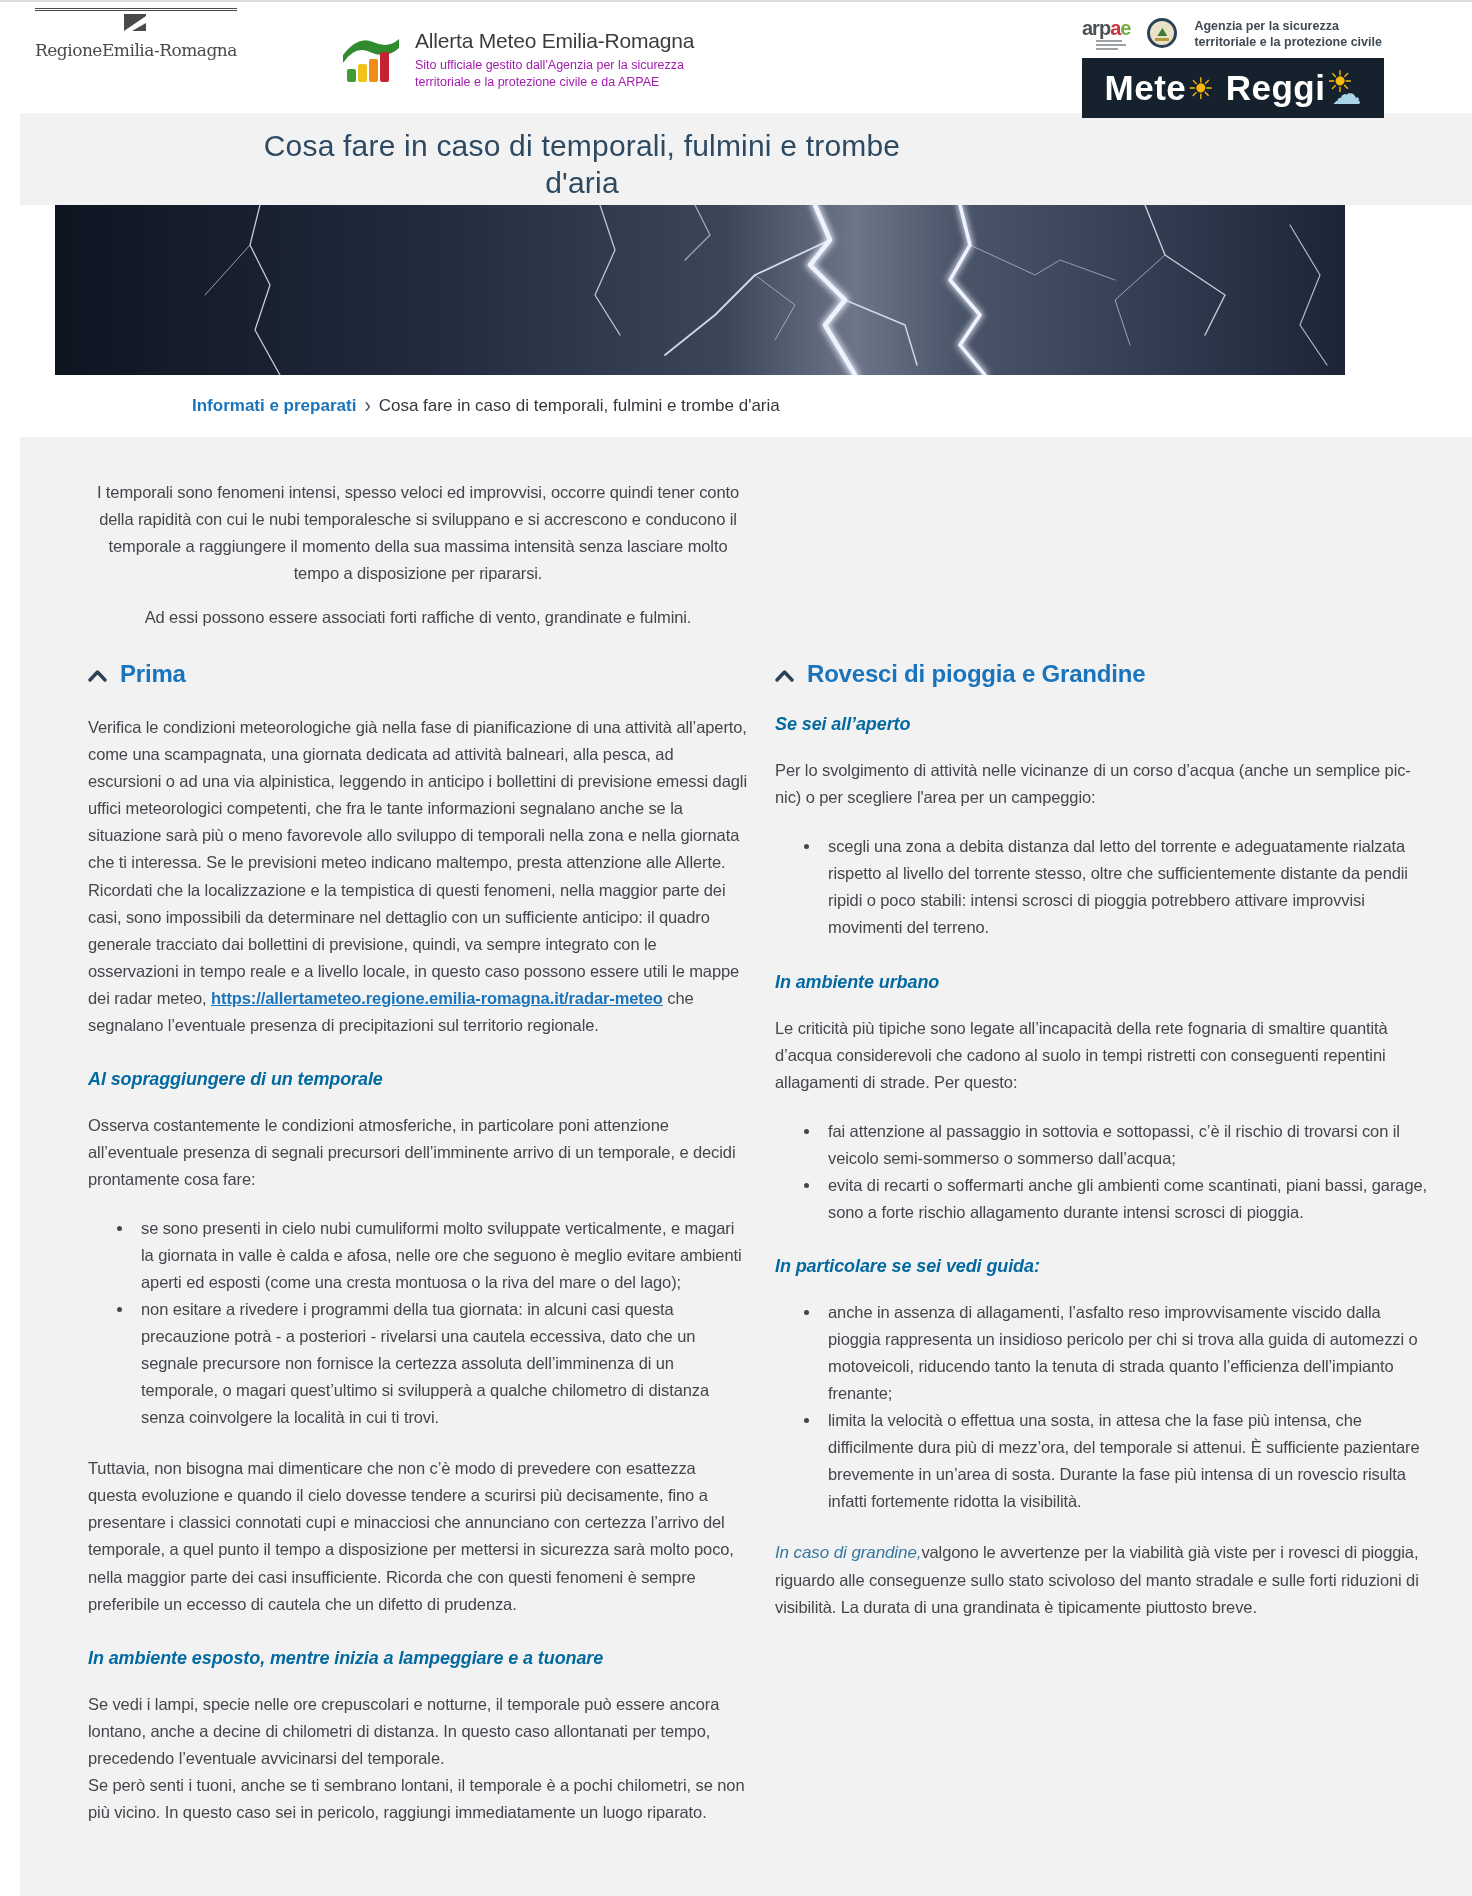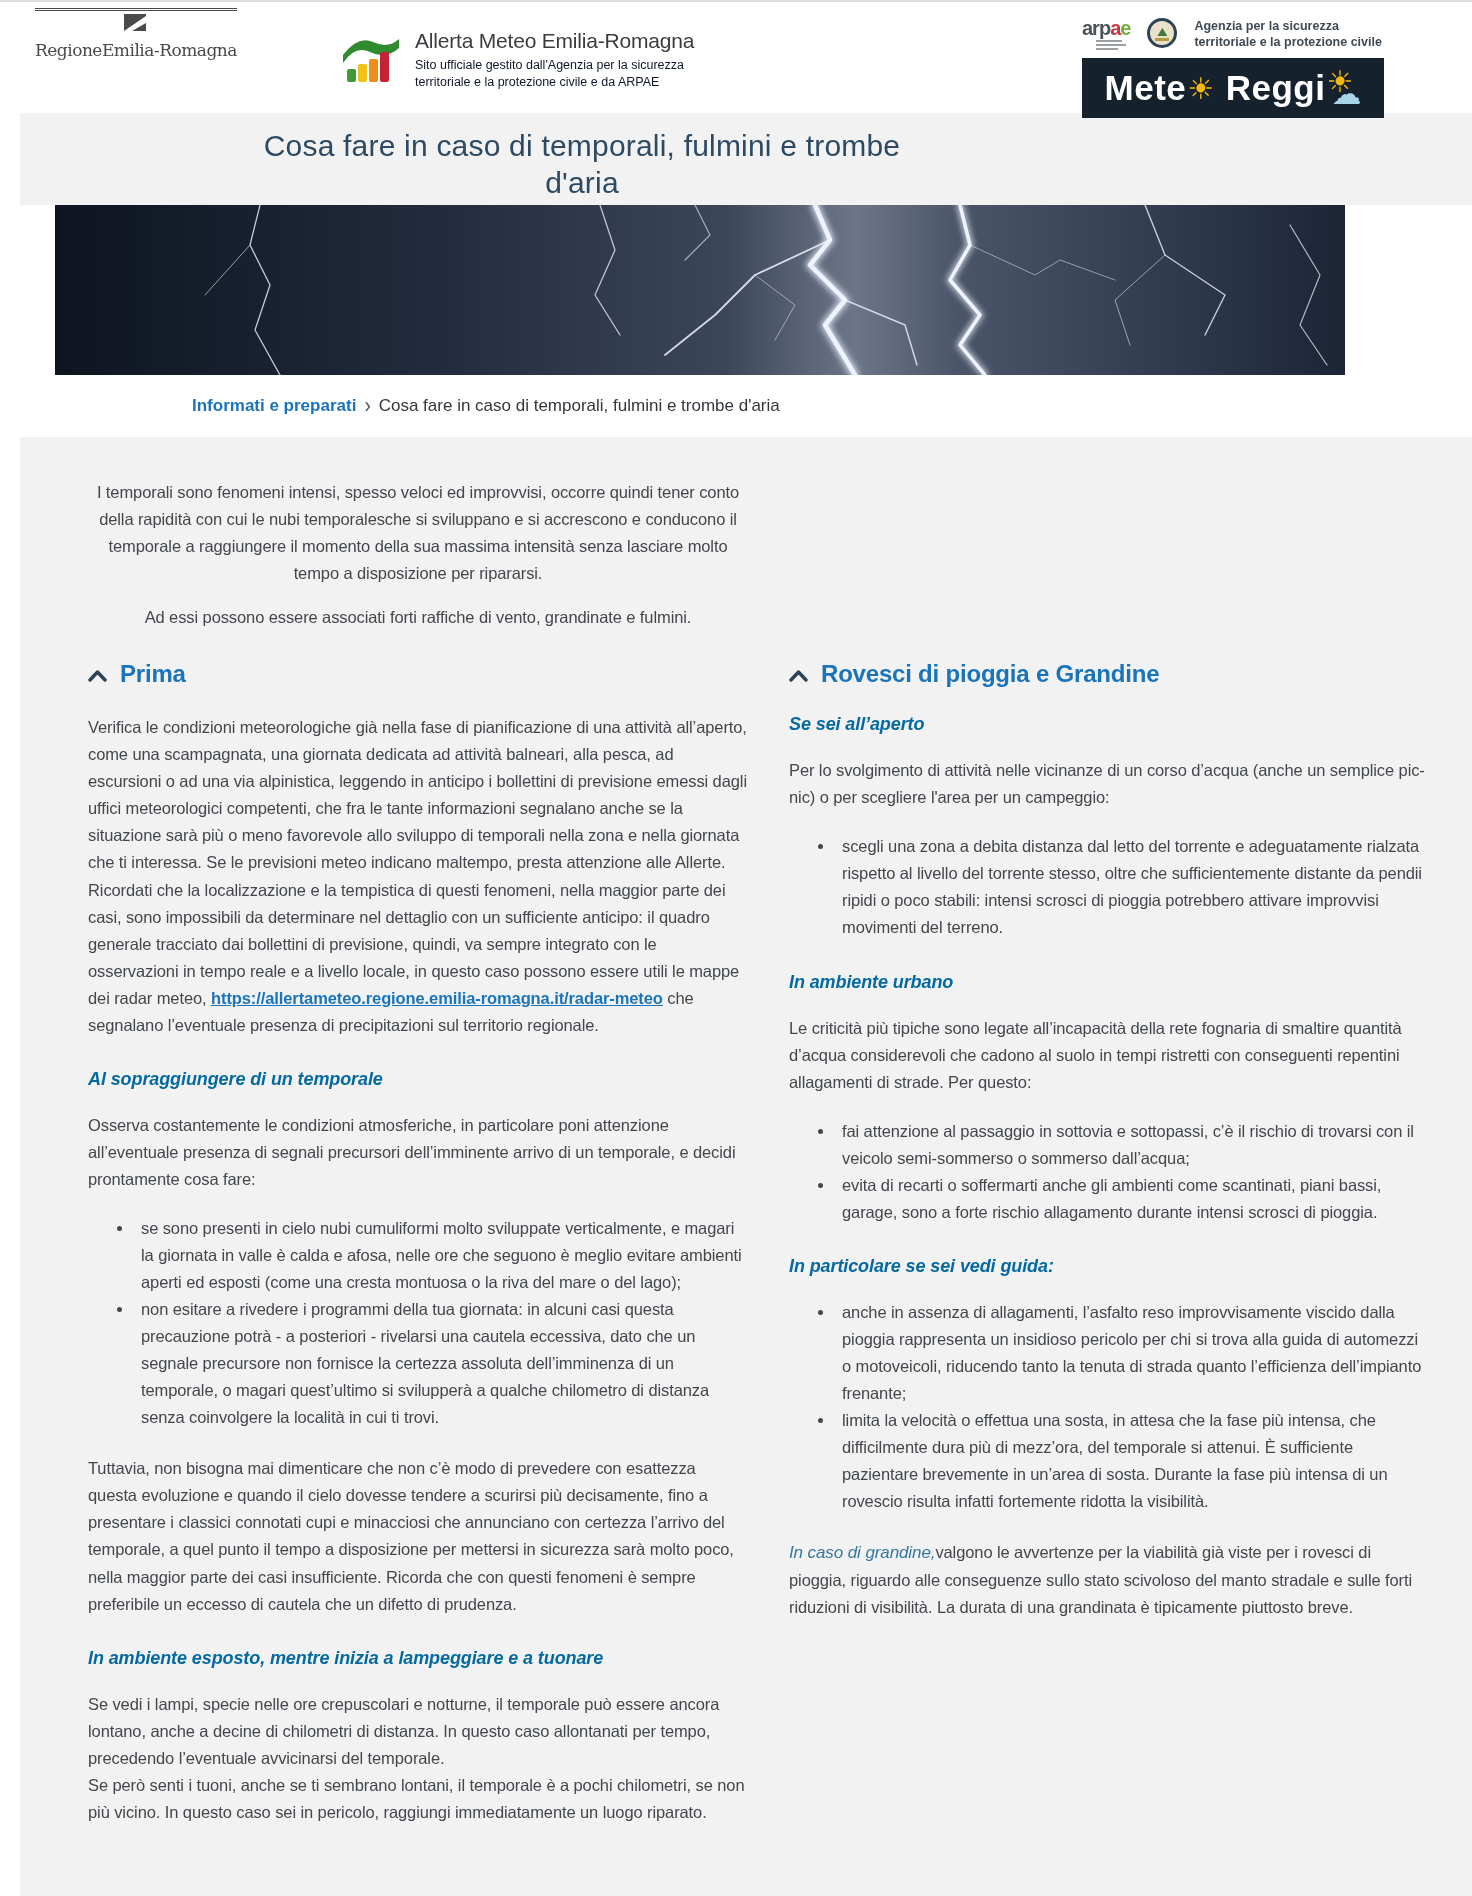--- a/index.html
+++ b/index.html
@@ -8,21 +8,21 @@
     width:1472px; height:1896px; overflow:hidden; background:#fff;
     font-family:"Liberation Sans", sans-serif; color:#43474c;
   }
   
   .header { position:relative; height:113px; background:#fff; border-top:2px solid #dcdcdc; }
   .region-logo { position:absolute; left:35px; top:6px; display:inline-block; border-top:3px double #4a4a4a; padding-top:3px; cursor:pointer; }
   .region-logo-inner { display:flex; align-items:center; gap:3px;flex-direction:column; }
   .region-text { font-family:"DejaVu Serif", serif; font-size:17px; color:#4a4a4a; letter-spacing:-0.5px; }
   .brand { position:absolute; left:340px; top:27px; display:flex; gap:13px; align-items:flex-start; cursor:pointer; }
   .brand-title { font-size:21px; font-weight:normal; color:#3a3d40; letter-spacing:-0.2px; }
-  .brand-sub { font-size:12.5px; color:#0f172a; width:320px; line-height:1.32; margin-top:4px; }
+  .brand-sub { font-size:12.5px; color:#a21caf; width:320px; line-height:1.32; margin-top:4px; }
   .agency { position:absolute; left:1082px; top:16px; display:flex; align-items:flex-start; gap:17px; }
   .arpae { font-size:20px; font-weight:bold; letter-spacing:-1px; line-height:1; }
   .arpae .a1 { color:#4d5256; } .arpae .a2 { color:#cc3340; } .arpae .a3 { color:#6fae3a; }
   .arpae-lines { margin-top:2px; margin-left:14px; }
   .arpae-lines i { display:block; height:2px; background:#9aa0a4; margin-bottom:2px; }
   .arpae-lines i:nth-child(1){ width:26px;} .arpae-lines i:nth-child(2){ width:30px;} .arpae-lines i:nth-child(3){ width:22px;}
   .roundel { width:30px; height:30px; border-radius:50%; border:3px solid #2c4257; background:#e9e2c8; position:relative; flex:none; }
   .roundel::after { content:""; position:absolute; left:7px; top:7px; width:10px; height:8px; background:#3f7a3a; clip-path:polygon(0 100%,50% 0,100% 100%); }
   .roundel::before { content:""; position:absolute; left:5px; bottom:4px; width:14px; height:3px; background:#b49a3c; }
   .agency-label { font-size:12.5px; font-weight:bold; color:#3f4a55; line-height:1.28; width:200px; }
@@ -41,21 +41,21 @@
   .hero svg { display:block; width:1290px; height:170px; }
   
   .breadcrumb { height:62px; background:#fff; padding-left:192px; display:flex; align-items:center; gap:8px; font-size:17px; }
   .crumb-link { color:#1a74bb; font-weight:bold; text-decoration:none; cursor:pointer; }
   .crumb-sep { color:#44566a; font-size:19px; transform:scaleY(1.2); }
   .crumb-current { color:#33383d; }
   
   .content { margin-left:20px; background:#f2f2f2; min-height:1459px; padding:42px 42px 60px 68px; }
   p { margin:0 0 17px; font-size:16.5px; line-height:1.64; letter-spacing:-0.1px; }
   .intro { width:660px;text-align:center; }
-  .columns { display:flex; gap:41px; margin-top:8px; align-items:flex-start; }
+  .columns { display:flex; gap:27px; margin-top:8px; align-items:flex-start; }
   .col-left { width:660px; flex:none; }
   .col-right { flex:1; }
   .section-head { display:flex; align-items:center; gap:13px; margin:12px 0 26px; cursor:pointer; }
   .section-title { font-size:24px; color:#1a74bb; font-weight:600; letter-spacing:-0.2px; }
   .chev { display:inline-flex; margin-top:3px; }
   .subhead { font-style:italic; color:#0369a1; font-size:18px; font-weight:700; margin:30px 0 22px; letter-spacing:-0.1px; }
   .col-right .subhead.first { margin-top:14px; }
   ul { margin:22px 0 24px; padding-left:46px; }
   li { font-size:16.5px; line-height:1.64; letter-spacing:-0.1px; padding-left:7px; }
   .radar-link { color:#1a74bb; font-weight:bold; text-decoration:underline; cursor:pointer; }

